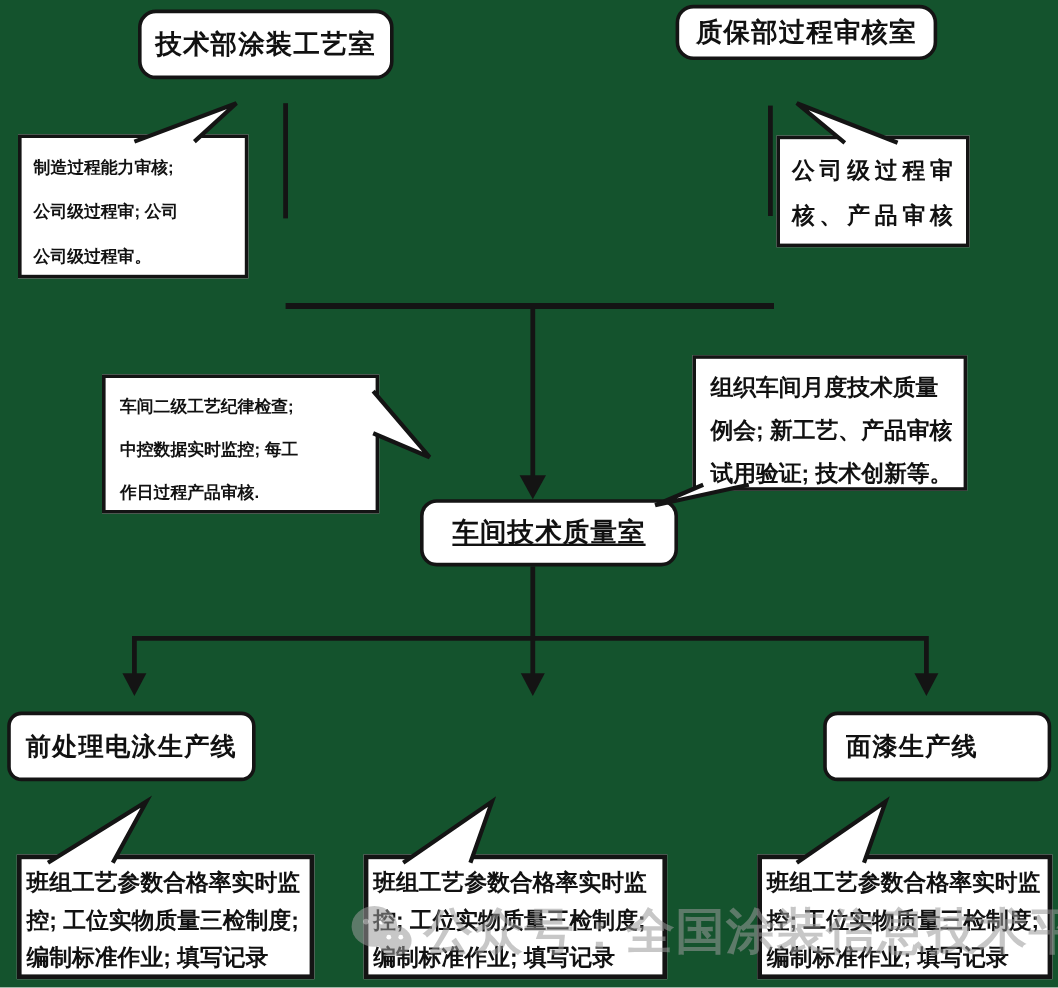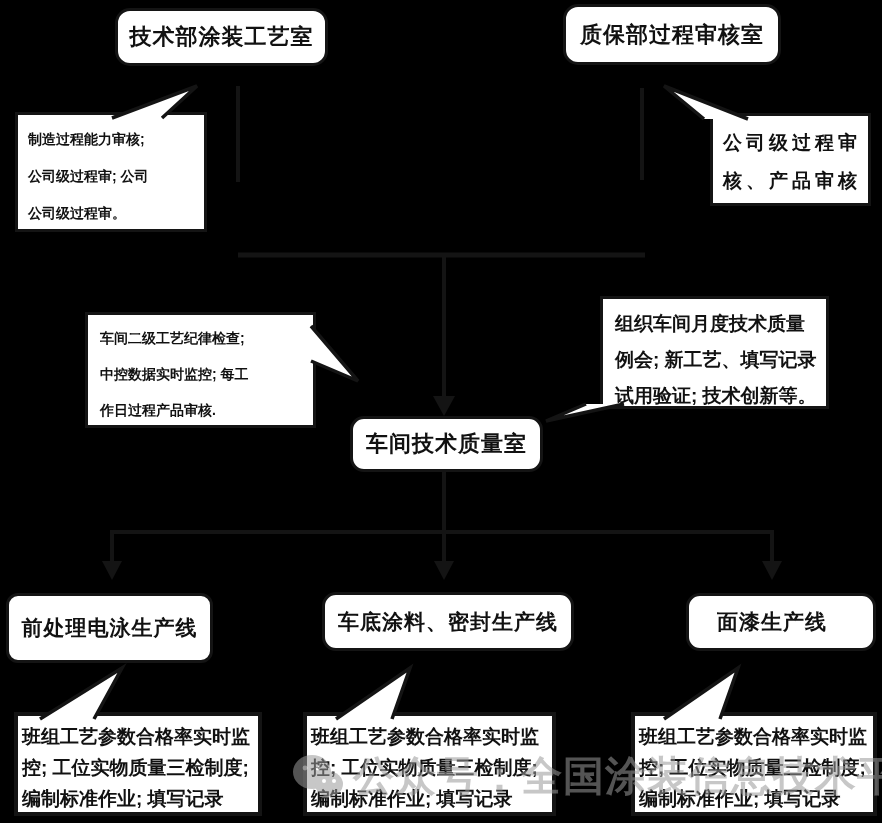--- a/index.html
+++ b/index.html
@@ -1,40 +1,40 @@
 <!DOCTYPE html>
 <html><head>
 <meta charset="utf-8">
 <style>
   html,body{margin:0;padding:0;background:#ffffff;}
   .canvas{
-    position:relative;width:882px;height:823px;background:#000000;
+    position:relative;width:882px;height:823px;background:#14532d;
     font-family:"Liberation Sans", sans-serif;font-weight:700;color:#111;
     overflow:hidden;
   }
   svg.layer{position:absolute;left:0;top:0;width:882px;height:823px;}
   .connectors{z-index:1;}
   .tails{z-index:3;pointer-events:none;}
   .node{
     position:absolute;box-sizing:border-box;background:#fff;
     border:3px solid #141414;border-radius:15px;
     display:flex;align-items:center;justify-content:center;
     font-size:22px;letter-spacing:1px;z-index:2;white-space:nowrap;
   }
   .node.small-radius{border-radius:12px;font-size:21px;}
-  .node.left-text{justify-content:flex-start;padding-left:28px;border-radius:14px;}
+  .node.left-text{justify-content:flex-start;padding-left:16px;}
   .callout{
     position:absolute;box-sizing:border-box;background:#fff;
     border:3px solid #141414;z-index:2;
     font-size:14px;line-height:37px;padding:6px 10px;white-space:nowrap;
   }
   .callout .cline{white-space:nowrap;}
   .callout.spread{font-size:19px;line-height:38px;letter-spacing:4px;padding:8px 10px;}
   .callout.mid{line-height:36px;padding:5px 12px;}
-  .callout.mid-r{font-size:19px;line-height:36px;padding:7px 12px;margin-left:23px;}
+  .callout.mid-r{font-size:19px;line-height:36px;padding:7px 12px;}
   .callout.heavy{border-width:4px;font-size:19px;line-height:31px;padding:5px 4px;}
   .watermark{
     position:absolute;left:291px;top:749px;z-index:4;
     display:flex;align-items:center;gap:8px;
     color:#9a9a9a;opacity:.55;font-size:41px;font-weight:700;
     white-space:nowrap;letter-spacing:1px;
   }
 </style>
 </head>
 <body>
@@ -56,50 +56,49 @@
     <g fill="#141414" stroke="none">
       <polygon points="444,416 433,396 455,396"></polygon>
       <polygon points="112,580 102,561 122,561"></polygon>
       <polygon points="444,580 434,561 454,561"></polygon>
       <polygon points="772,580 762,561 782,561"></polygon>
     </g>
   </svg>
 
   <div class="node" style="left:115px;top:8px;width:213px;height:58px;">技术部涂装工艺室</div>
 
-  <div class="node" style="left:563px;top:4px;width:218px;height:61px;">质保部过程审核室</div>
+  <div class="node" style="left:563px;top:4px;width:218px;height:46px;">质保部过程审核室</div>
 
-  <div class="node" style="left:350px;top:416px;width:193px;height:56px;border-radius:14px;">车间技术质量室</div>
+  <div class="node" style="left:350px;top:416px;width:215px;height:56px;border-radius:14px;text-decoration:underline;">车间技术质量室</div>
 
-  <div class="node small-radius" style="left:6px;top:593px;width:207px;height:70px;">前处理电泳生产线</div>
+  <div class="node small-radius" style="left:6px;top:593px;width:207px;height:58px;">前处理电泳生产线</div>
 
-  <div class="node small-radius" style="left:322px;top:592px;width:252px;height:59px;border-radius:14px;">车底涂料、密封生产线</div>
 
   <div class="node small-radius left-text" style="left:686px;top:593px;width:190px;height:58px;">面漆生产线</div>
 
   <div class="callout" style="left:15px;top:112px;width:192px;height:120px;">
     <div class="cline">制造过程能力审核;</div>
     <div class="cline">公司级过程审; 公司</div>
     <div class="cline">公司级过程审。</div>
   </div>
 
-  <div class="callout spread" style="left:710px;top:113px;width:161px;height:93px;">
+  <div class="callout spread" style="left:647px;top:113px;width:161px;height:93px;">
     <div class="cline">公司级过程审</div>
     <div class="cline">核、产品审核</div>
   </div>
 
   <div class="callout mid" style="left:85px;top:312px;width:231px;height:116px;">
     <div class="cline">车间二级工艺纪律检查;</div>
     <div class="cline">中控数据实时监控; 每工</div>
     <div class="cline">作日过程产品审核.</div>
   </div>
 
   <div class="callout mid-r" style="left:577px;top:296px;width:229px;height:113px;">
     <div class="cline">组织车间月度技术质量</div>
-    <div class="cline">例会; 新工艺、填写记录</div>
+    <div class="cline">例会; 新工艺、产品审核</div>
     <div class="cline">试用验证; 技术创新等。</div>
   </div>
 
   <div class="callout heavy" style="left:14px;top:712px;width:248px;height:104px;">
     <div class="cline">班组工艺参数合格率实时监</div>
     <div class="cline">控; 工位实物质量三检制度;</div>
     <div class="cline">编制标准作业; 填写记录</div>
   </div>
 
   <div class="callout heavy" style="left:303px;top:712px;width:253px;height:104px;">

